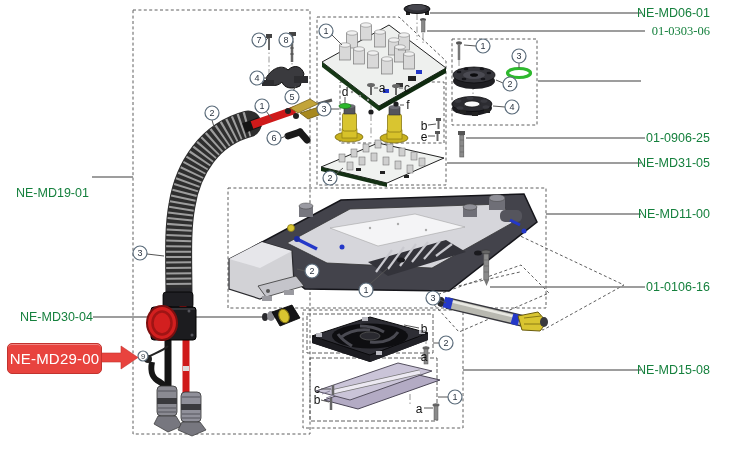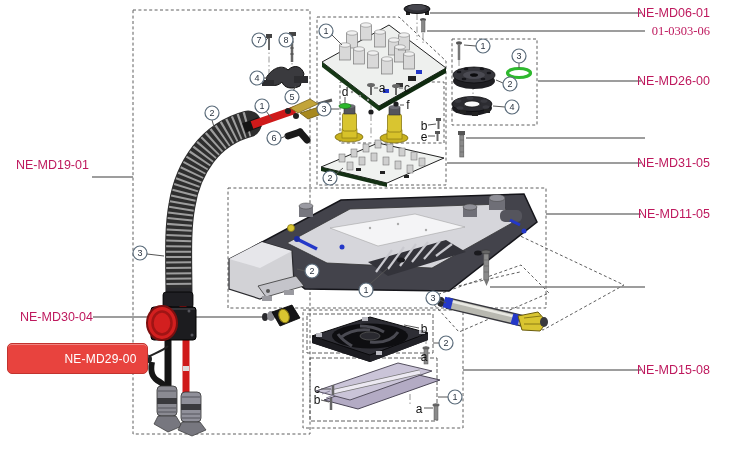--- a/index.html
+++ b/index.html
@@ -1,26 +1,26 @@
 <!DOCTYPE html>
 <html><head>
 <meta charset="utf-8">
 <style>
   html,body{margin:0;padding:0;background:#fff;}
   #stage{position:relative;width:744px;height:463px;background:#ffffff;overflow:hidden;
          font-family:"Liberation Sans",sans-serif;}
   #drawing{position:absolute;left:0;top:0;z-index:1;}
-  .plabel{position:absolute;z-index:2;font-size:12.5px;line-height:14px;color:#be185d;
+  .plabel{position:absolute;z-index:2;font-size:12.5px;line-height:14px;color:#15803d;
           white-space:nowrap;}
   .plabel.right{width:110px;text-align:right;left:600px;}
   .badge{position:absolute;z-index:3;left:7px;top:343px;width:93px;height:29px;
          background:#e8433e;border:1px solid #c2332e;border-radius:5px;
          display:flex;align-items:center;justify-content:center;
-         color:#fff;font-size:12px;letter-spacing:.2px;
-         box-shadow:inset 0 1px 0 rgba(255,255,255,.35);padding-left:46px;}
+         color:#fff;font-size:15px;letter-spacing:.2px;
+         box-shadow:inset 0 1px 0 rgba(255,255,255,.35);}
   svg text.co{font-family:"Liberation Sans",sans-serif;font-size:9px;fill:#2b3440;}
   svg text.co9{font-size:7.5px;}
   svg text.lt{font-family:"Liberation Sans",sans-serif;font-size:12px;fill:#111;}
 </style>
 </head>
 <body>
 
 <div id="stage">
 
 <svg id="drawing" width="744" height="463" viewBox="0 0 744 463">
@@ -466,25 +466,26 @@
     <text class="lt" x="424" y="333">b</text>
     <text class="lt" x="424" y="361">a</text>
     <text class="lt" x="317" y="393">c</text>
     <text class="lt" x="317" y="404">b</text>
     <text class="lt" x="419" y="413">a</text>
   </g>
 
   <polygon points="100,353 121,353 121,346 138,357.5 121,369 121,362 100,362" fill="#e8433e" stroke="#c2332e" stroke-width="0.6"></polygon>
 </svg>
 
-<div class="plabel" style="left:16px;top:158px;">NE-MD19-01</div>
+<div class="plabel" style="left:16px;top:186px;">NE-MD19-01</div>
 <div class="plabel" style="left:20px;top:310px;">NE-MD30-04</div>
 
 <div class="plabel right" style="top:6px;">NE-MD06-01</div>
 <div class="plabel right" style="top:24px;font-family:Liberation Serif, serif;">01-0303-06</div>
-<div class="plabel right" style="top:74px;">NE-MD26-00</div>
+<div class="plabel right" style="top:131px;">01-0906-25</div>
 <div class="plabel right" style="top:156px;">NE-MD31-05</div>
-<div class="plabel right" style="top:207px;">NE-MD11-05</div>
+<div class="plabel right" style="top:207px;">NE-MD11-00</div>
+<div class="plabel right" style="top:280px;">01-0106-16</div>
 <div class="plabel right" style="top:363px;">NE-MD15-08</div>
 
 <div class="badge">NE-MD29-00</div>
 
 </div>
 
 </body></html>

